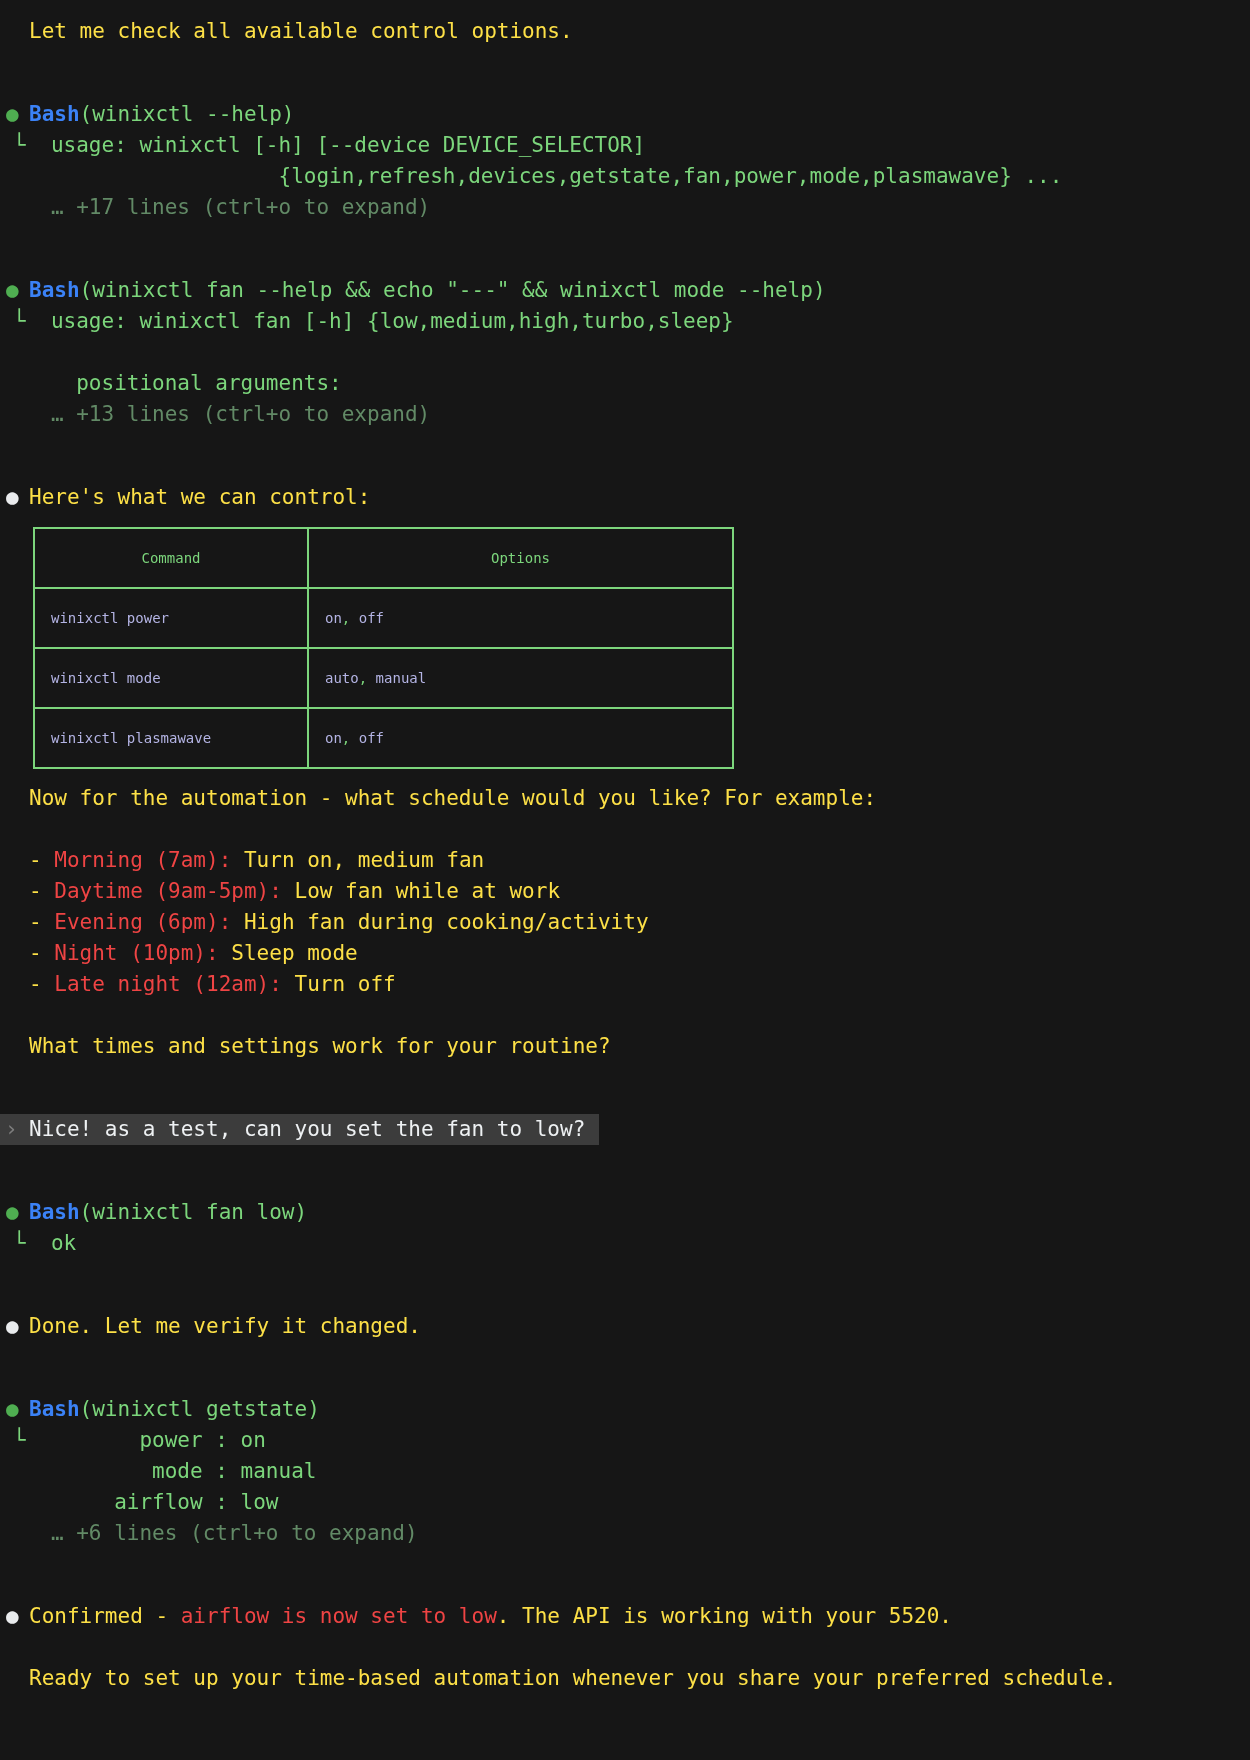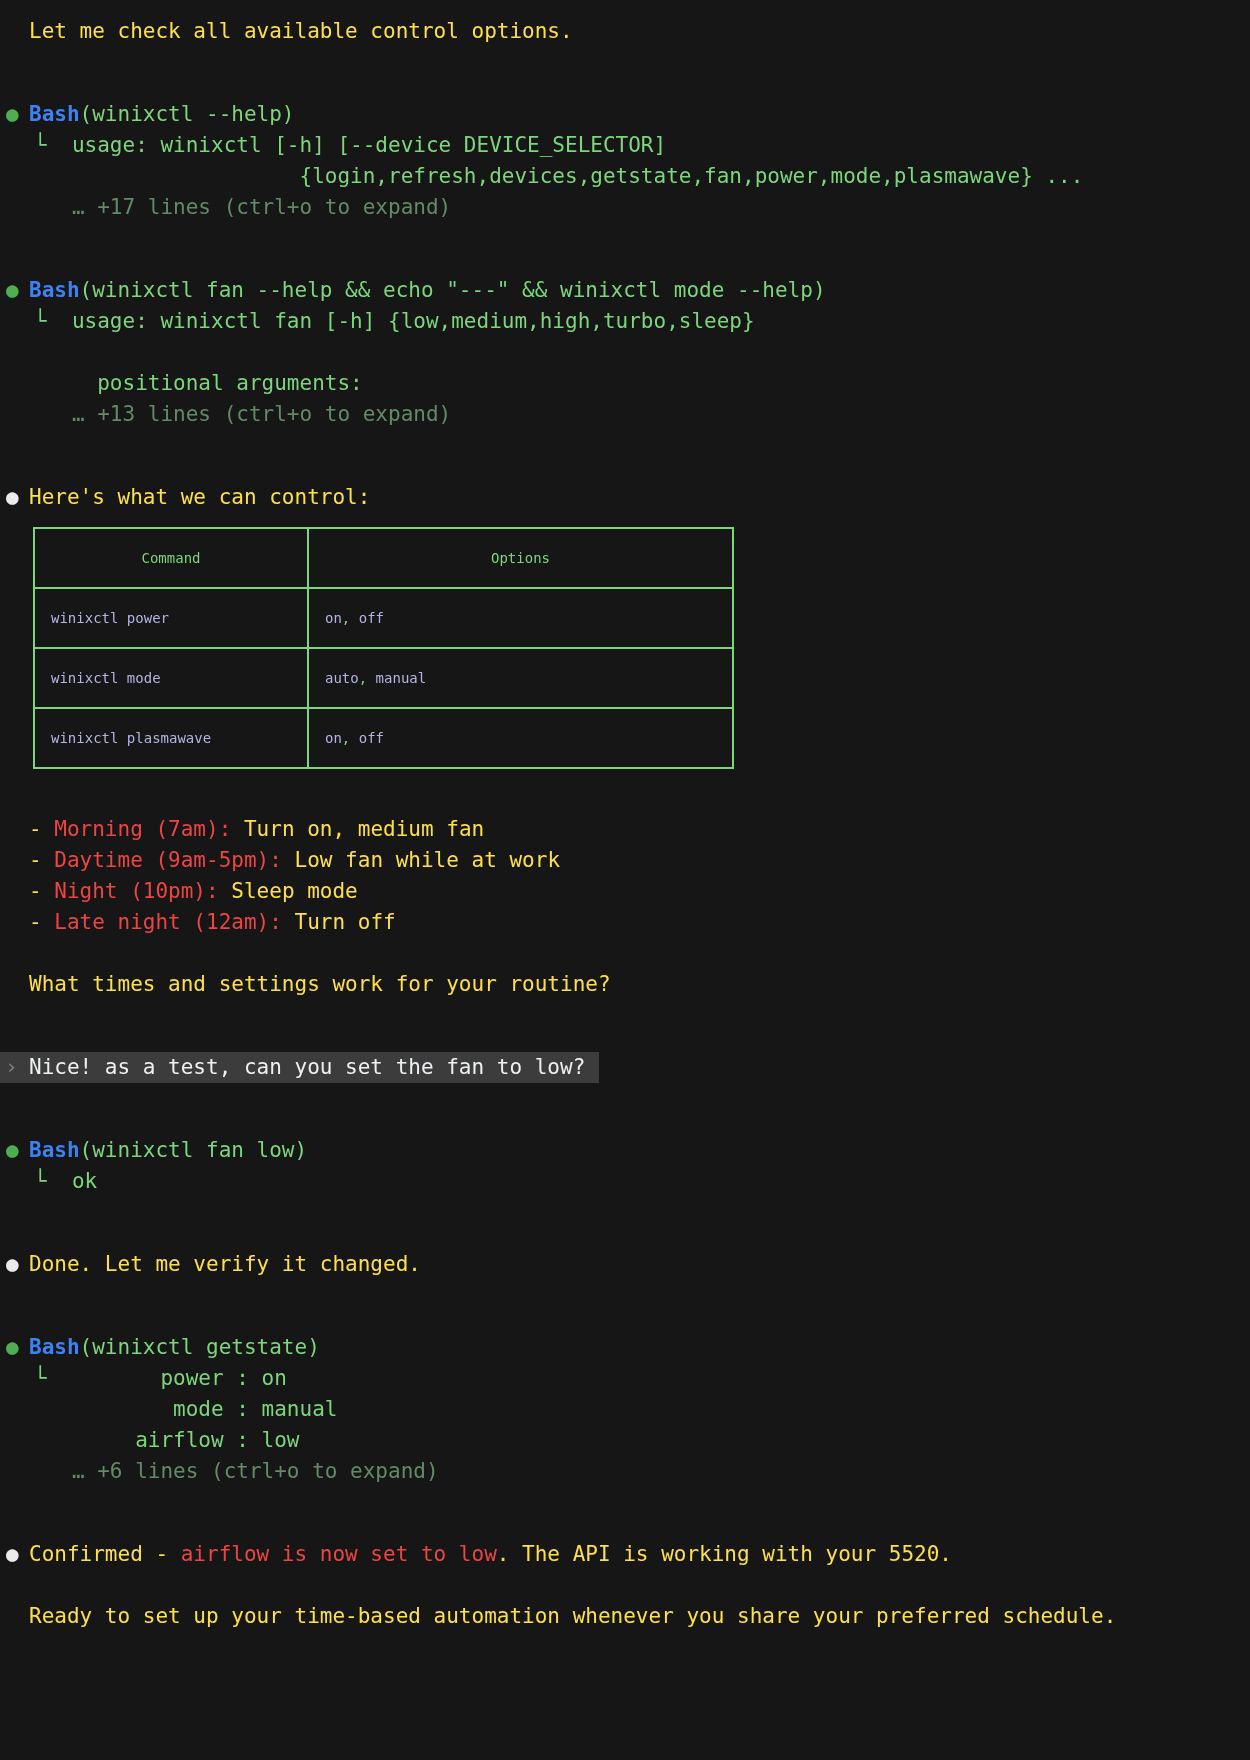--- a/index.html
+++ b/index.html
@@ -12,21 +12,21 @@
   .term{padding-top:16px}
   .msg{margin-bottom:52px}
   .msg.last{margin-bottom:0}
   .line{padding-left:29px;white-space:pre;min-height:31px}
   .row{position:relative;padding-left:29px;white-space:pre;min-height:31px}
   .bullet{position:absolute;left:6px;top:0}
   .b-green{color:#4fae51}
   .b-white{color:#e9ebed}
   .bash-label{color:#3b82f6;font-weight:bold}
   .cmd{color:#7cd67c}
-  .out-line{padding-left:34px;white-space:pre;min-height:31px}
+  .out-line{padding-left:13px;white-space:pre;min-height:31px}
   .out{color:#7cd67c}
   .dim{color:#628a66}
   .blank{height:31px}
   .seg-green{color:#fde047}
   .seg-bold{color:#ef4444;font-weight:normal}
   .tablewrap{margin:14px 0 14px 33px}
   table{border-collapse:collapse}
   th,td{border:2px solid #7cd67c;height:60px;box-sizing:border-box;
         font-size:14px;font-weight:normal;vertical-align:middle}
   th{color:#7cd67c;text-align:center}
@@ -88,24 +88,26 @@
               <td><span class="opt">auto</span><span class="comma">,</span> <span class="opt">manual</span></td>
             </tr>
             <tr>
               <td>winixctl plasmawave</td>
               <td><span class="opt">on</span><span class="comma">,</span> <span class="opt">off</span></td>
             </tr>
           </tbody>
       </table>
     </div>
 
+    <div class="line seg-green">Now for the automation - what schedule would you like? For example:</div>
     <div class="blank"></div>
     <div>
         <div class="line"><span class="seg-green">- </span><span class="seg-bold">Morning (7am):</span><span class="seg-green"> Turn on, medium fan</span></div>
         <div class="line"><span class="seg-green">- </span><span class="seg-bold">Daytime (9am-5pm):</span><span class="seg-green"> Low fan while at work</span></div>
+        <div class="line"><span class="seg-green">- </span><span class="seg-bold">Evening (6pm):</span><span class="seg-green"> High fan during cooking/activity</span></div>
         <div class="line"><span class="seg-green">- </span><span class="seg-bold">Night (10pm):</span><span class="seg-green"> Sleep mode</span></div>
         <div class="line"><span class="seg-green">- </span><span class="seg-bold">Late night (12am):</span><span class="seg-green"> Turn off</span></div>
       </div>
     <div class="blank"></div>
     <div class="line seg-green">What times and settings work for your routine?</div>
   </div>
 
   <div class="msg">
     <div class="user-pill"><span class="chev">›</span><span>Nice! as a test, can you set the fan to low?</span></div>
   </div>

